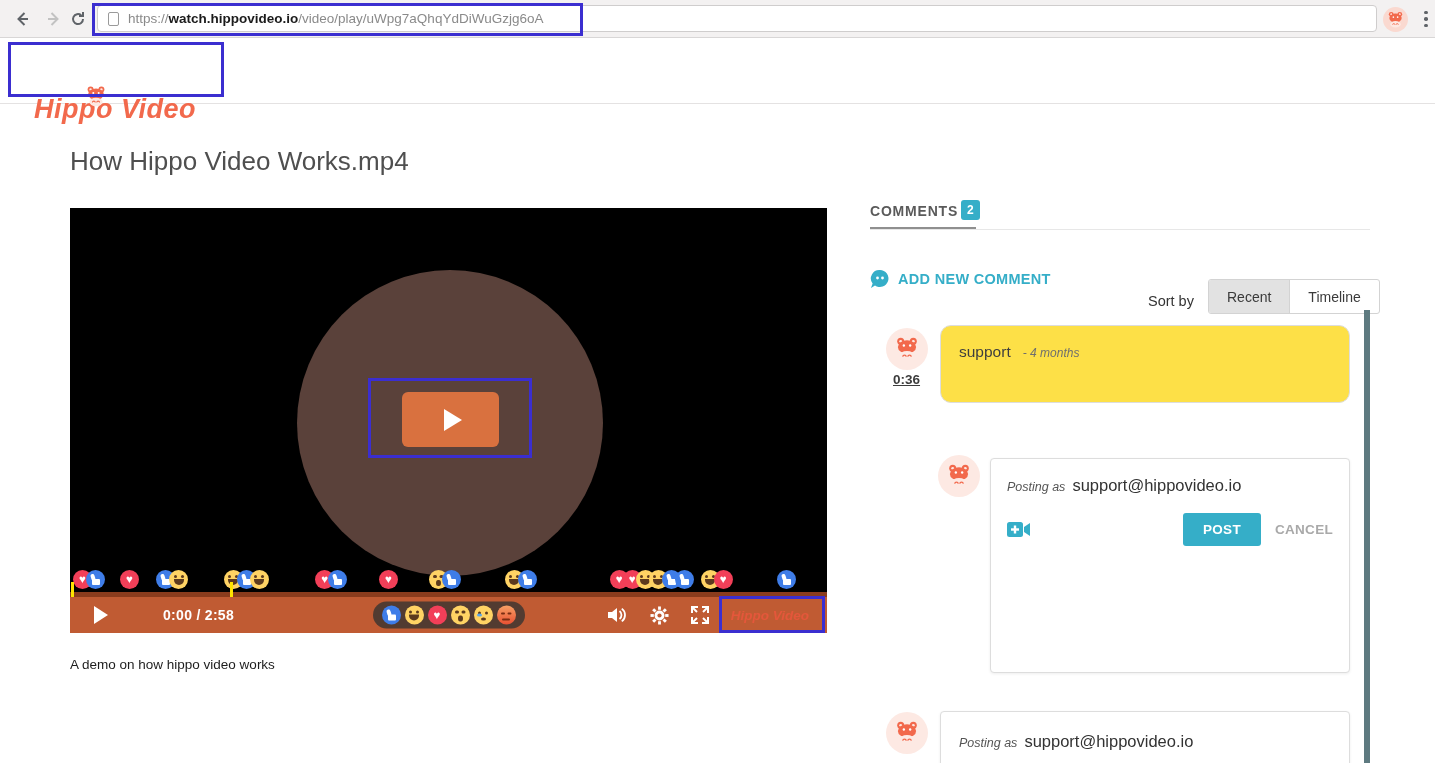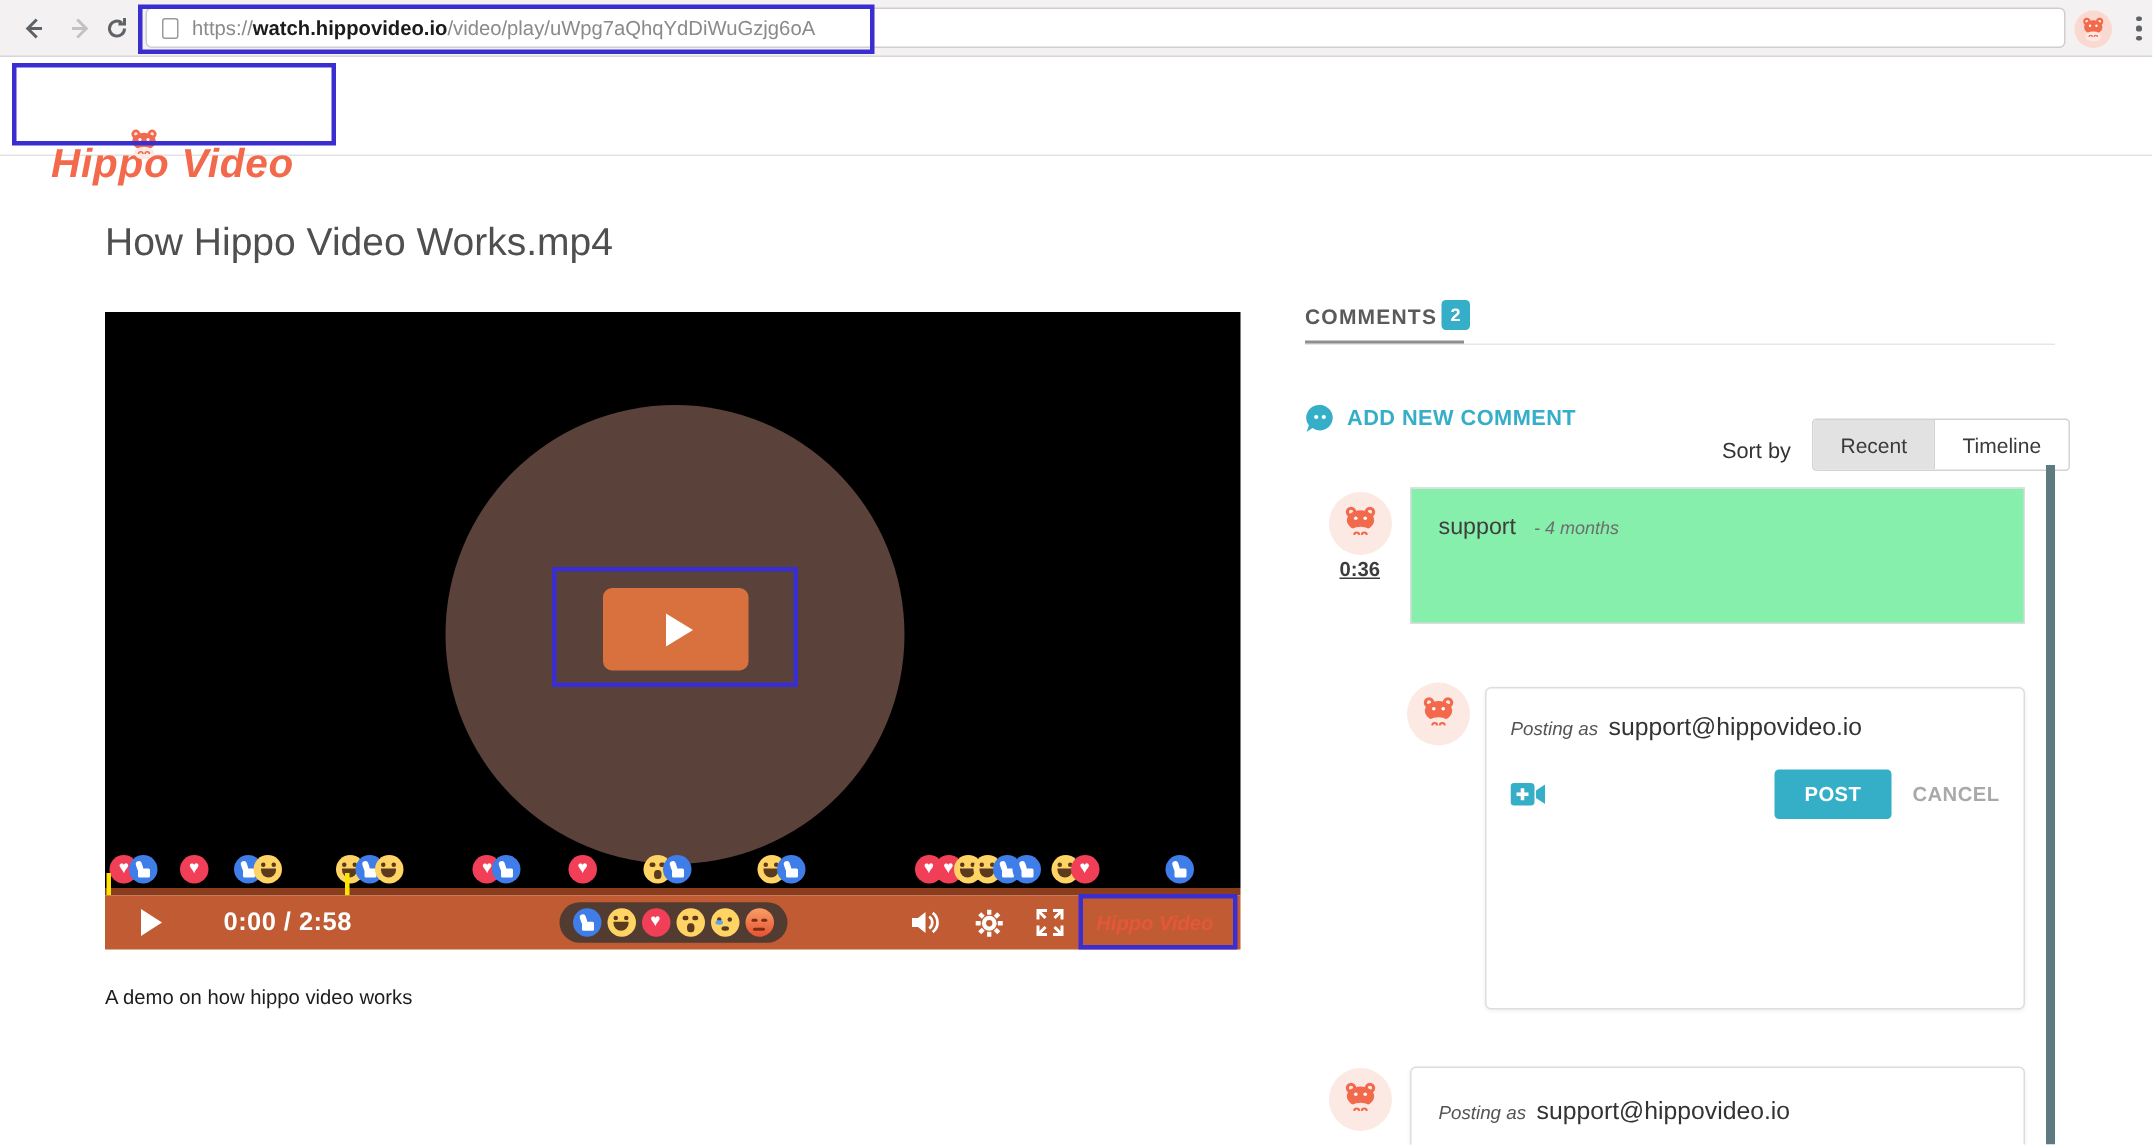--- a/index.html
+++ b/index.html
@@ -49,21 +49,21 @@
   .markers-row { position:absolute; left:0; bottom:3px; width:100%; height:19px; }
   .marker-group { position:absolute; bottom:0; display:flex; }
   .marker-group .rx + .rx { margin-left:-6px; }
 
   .seekbar { position:relative; width:757px; height:5px; background:#8a3c1d; }
   .tl-marker { position:absolute; width:3px; background:#ffe400; top:-10px; height:15px; }
 
   .controls { position:relative; width:757px; height:36px; background:#c05b33; display:flex; align-items:center; padding:0 16px; }
   .ctrl-play { width:0; height:0; border-top:9px solid transparent; border-bottom:9px solid transparent;
     border-left:14px solid #fff; margin-left:8px; }
-  .time { color:#fff; font-size:17px; font-weight:bold; margin-left:41px; letter-spacing:.3px; }
+  .time { color:#fff; font-size:14px; font-weight:bold; margin-left:55px; letter-spacing:.3px; }
   .pill { position:absolute; left:50%; top:50%; transform:translate(-50%,-50%); background:rgba(73,56,49,.92);
     border-radius:15px; padding:4px 9px; display:flex; gap:4px; align-items:center; }
   .ctrl-right { margin-left:auto; display:flex; align-items:center; gap:21px; }
   .wm { font-size:13.5px; font-weight:bold; font-style:italic; color:#e4573b; padding-right:2px; }
   .video-desc { position:absolute; left:70px; top:657px; font-size:13.5px; color:#1d1d1d; }
 
   
   .rx { width:19px; height:19px; border-radius:50%; position:relative; display:inline-block; flex:none; }
   .rx-thumb { background:#3f7de8; }
   .rx-thumb::before { content:""; position:absolute; left:6px; top:9px; width:8px; height:5.5px; background:#fff; border-radius:1px; }
@@ -102,22 +102,22 @@
   .sort-group { position:absolute; left:1208px; top:260px; height:35px; display:flex; border:1px solid #d3d3d3;
     border-radius:3px; overflow:hidden; background:#fff;margin-top:19px; }
   .sort-opt { padding:8px 18px; font-size:14px; color:#3a3a3a; display:flex; align-items:center; }
   .sort-opt.active { background:#e2e2e2; }
   .sort-opt + .sort-opt { border-left:1px solid #d3d3d3; }
 
   .avatar { border-radius:50%; background:#fde9e3; display:flex; align-items:center; justify-content:center; }
   .av-40 { width:42px; height:42px; }
   .cm1-avatar { position:absolute; left:886px; top:328px; }
   .cm1-time { position:absolute; left:893px; top:372px; font-size:13.5px; color:#3c3c3c; text-decoration:underline; font-weight:bold; }
-  .cm1-card { position:absolute; left:940px; top:325px; width:410px; height:91px; border:1px solid #ddd; border-radius:0;
-    background:#86efac; padding:17px 18px; }
+  .cm1-card { position:absolute; left:940px; top:325px; width:410px; height:78px; border:1px solid #ddd; border-radius:11px;
+    background:#fde047; padding:17px 18px; }
   .cm1-head { display:flex; align-items:baseline; gap:12px; }
   .cm-author { font-size:15.5px; color:#3e3e3e; }
   .cm-age { font-size:12px; font-style:italic; color:#6e6e6e; }
   .cm-text { margin-top:13px; font-size:14.5px; color:#3e3e3e; }
 
   .cp-avatar { position:absolute; left:938px; top:455px; }
   .composer { position:absolute; left:990px; top:458px; width:360px; height:215px; background:#fff;
     border:1px solid #ddd; border-radius:4px; box-shadow:0 1px 3px rgba(0,0,0,.07); padding:17px 16px; }
   .posting-line { display:flex; align-items:baseline; gap:7px; }
   .posting-as { font-size:12.5px; font-style:italic; color:#555; }

